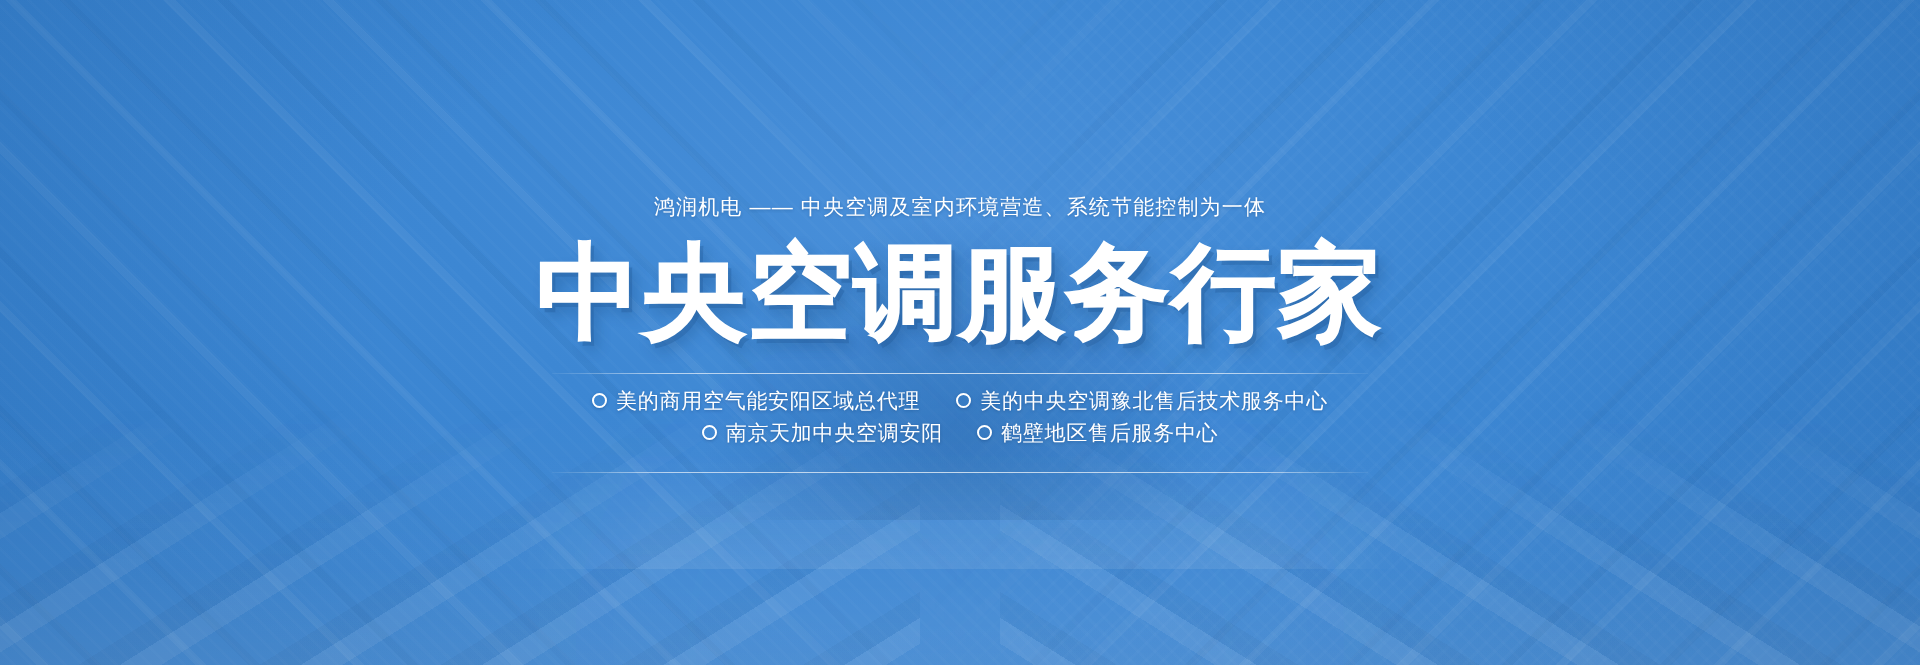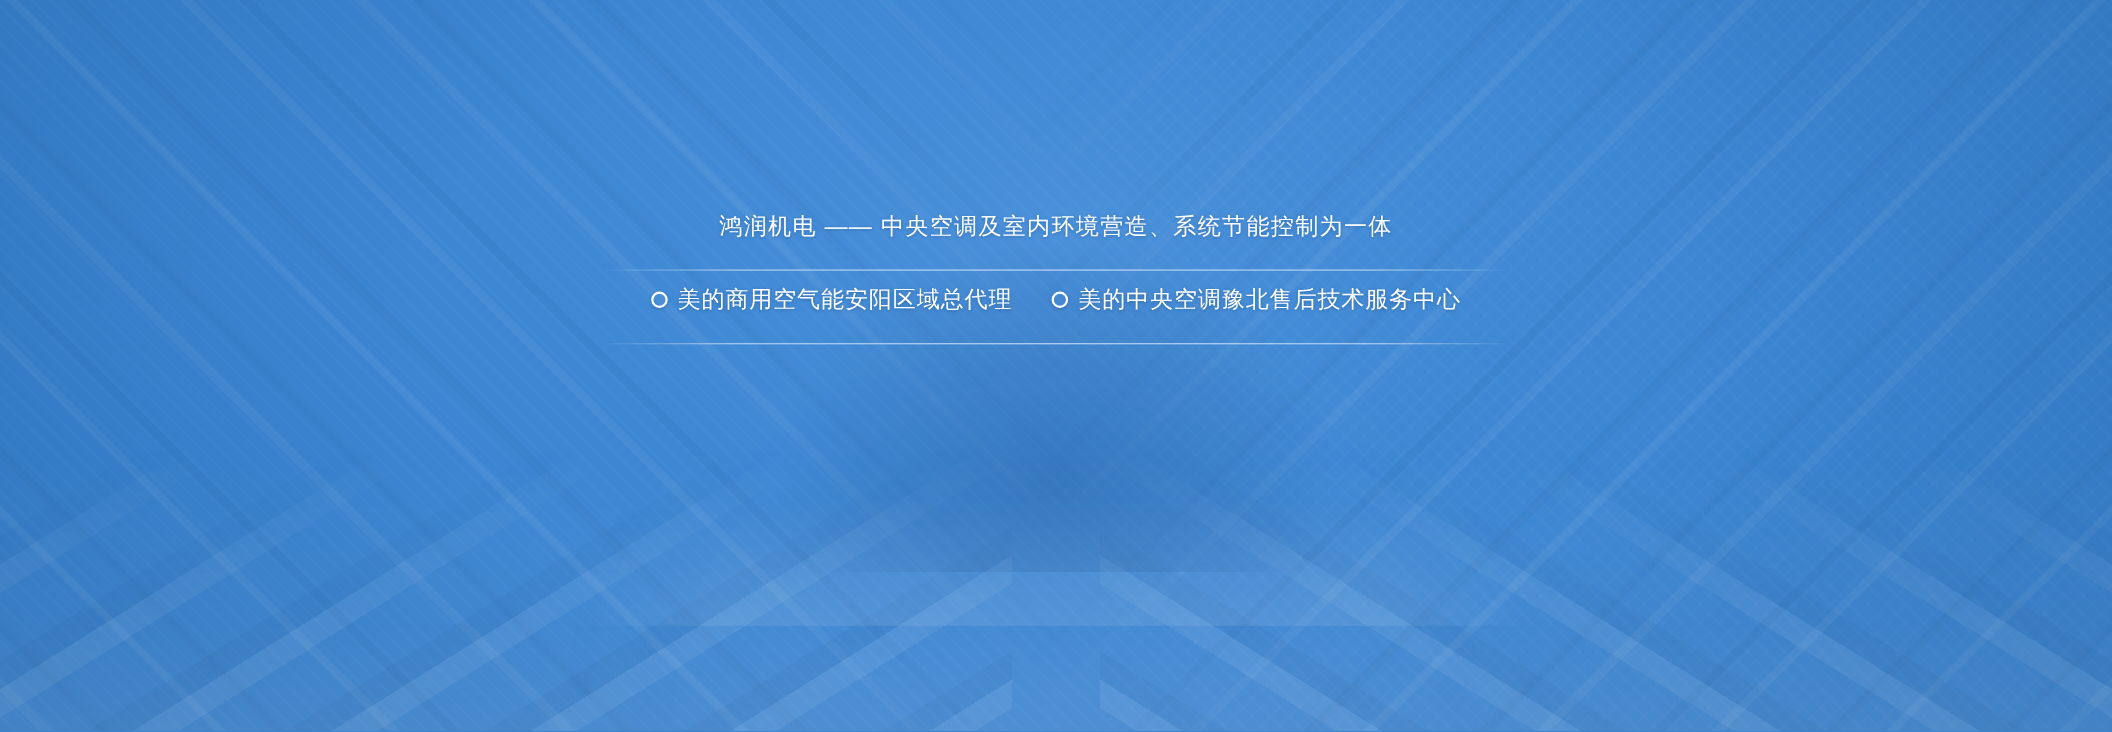--- a/index.html
+++ b/index.html
@@ -261,35 +261,46 @@
   <div class="floor-left"></div>
   <div class="floor-right"></div>
   <div class="horizon"></div>
   <div class="horizon-step"></div>
   <div class="bg-layer vignette"></div>
 
   <div class="content">
 
     <div class="subtitle">鸿润机电 —— 中央空调及室内环境营造、系统节能控制为一体</div>
 
+    <div class="headline">中央空调服务行家</div>
 
     <div class="rule rule-top"></div>
 
     <div class="taglines">
 
       <div class="tag-row row-1">
         <div class="tag-item">
           <span class="tag-bullet"></span>
           <span>美的商用空气能安阳区域总代理</span>
         </div>
         <div class="tag-item">
           <span class="tag-bullet"></span>
           <span>美的中央空调豫北售后技术服务中心</span>
         </div>
       </div>
 
+      <div class="tag-row row-2">
+        <div class="tag-item">
+          <span class="tag-bullet"></span>
+          <span>南京天加中央空调安阳</span>
+        </div>
+        <div class="tag-item">
+          <span class="tag-bullet"></span>
+          <span>鹤壁地区售后服务中心</span>
+        </div>
+      </div>
 
     </div>
 
     <div class="rule rule-bottom"></div>
 
   </div>
 </div>
 
 </body></html>

